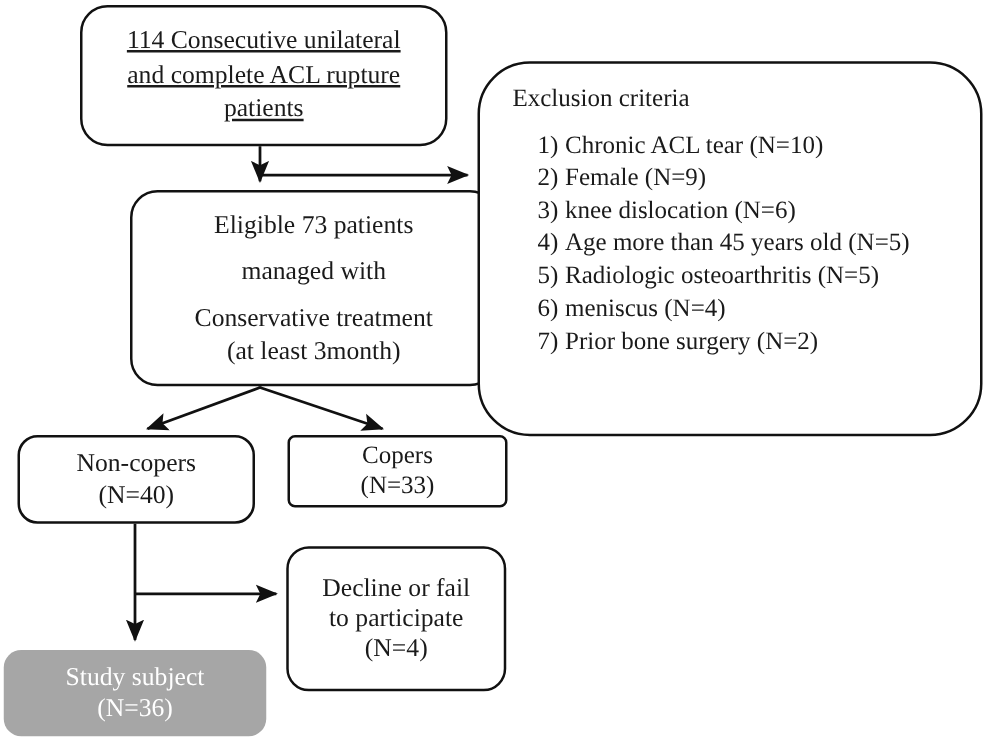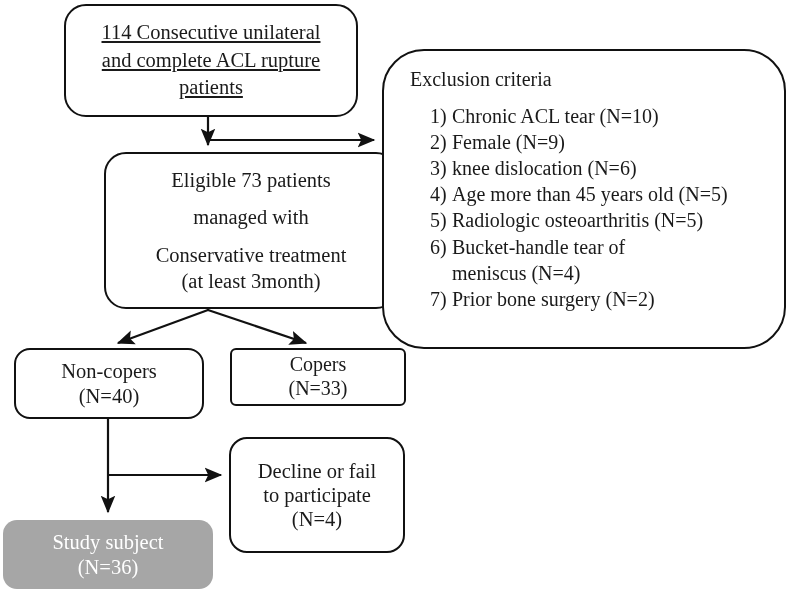--- a/index.html
+++ b/index.html
@@ -179,21 +179,20 @@
         <span class="num">4)</span>
         <span class="txt">Age more than 45 years old (N=5)</span>
       </li>
       <li>
         <span class="num">5)</span>
         <span class="txt">Radiologic osteoarthritis (N=5)</span>
       </li>
       <li>
         <span class="num">6)</span>
         <span class="txt">
-          <span>Bucket-handle tear of</span>
           <span class="cont">meniscus (N=4)</span>
         </span>
       </li>
       <li>
         <span class="num">7)</span>
         <span class="txt">Prior bone surgery (N=2)</span>
       </li>
     </ul>
   </div>
 

